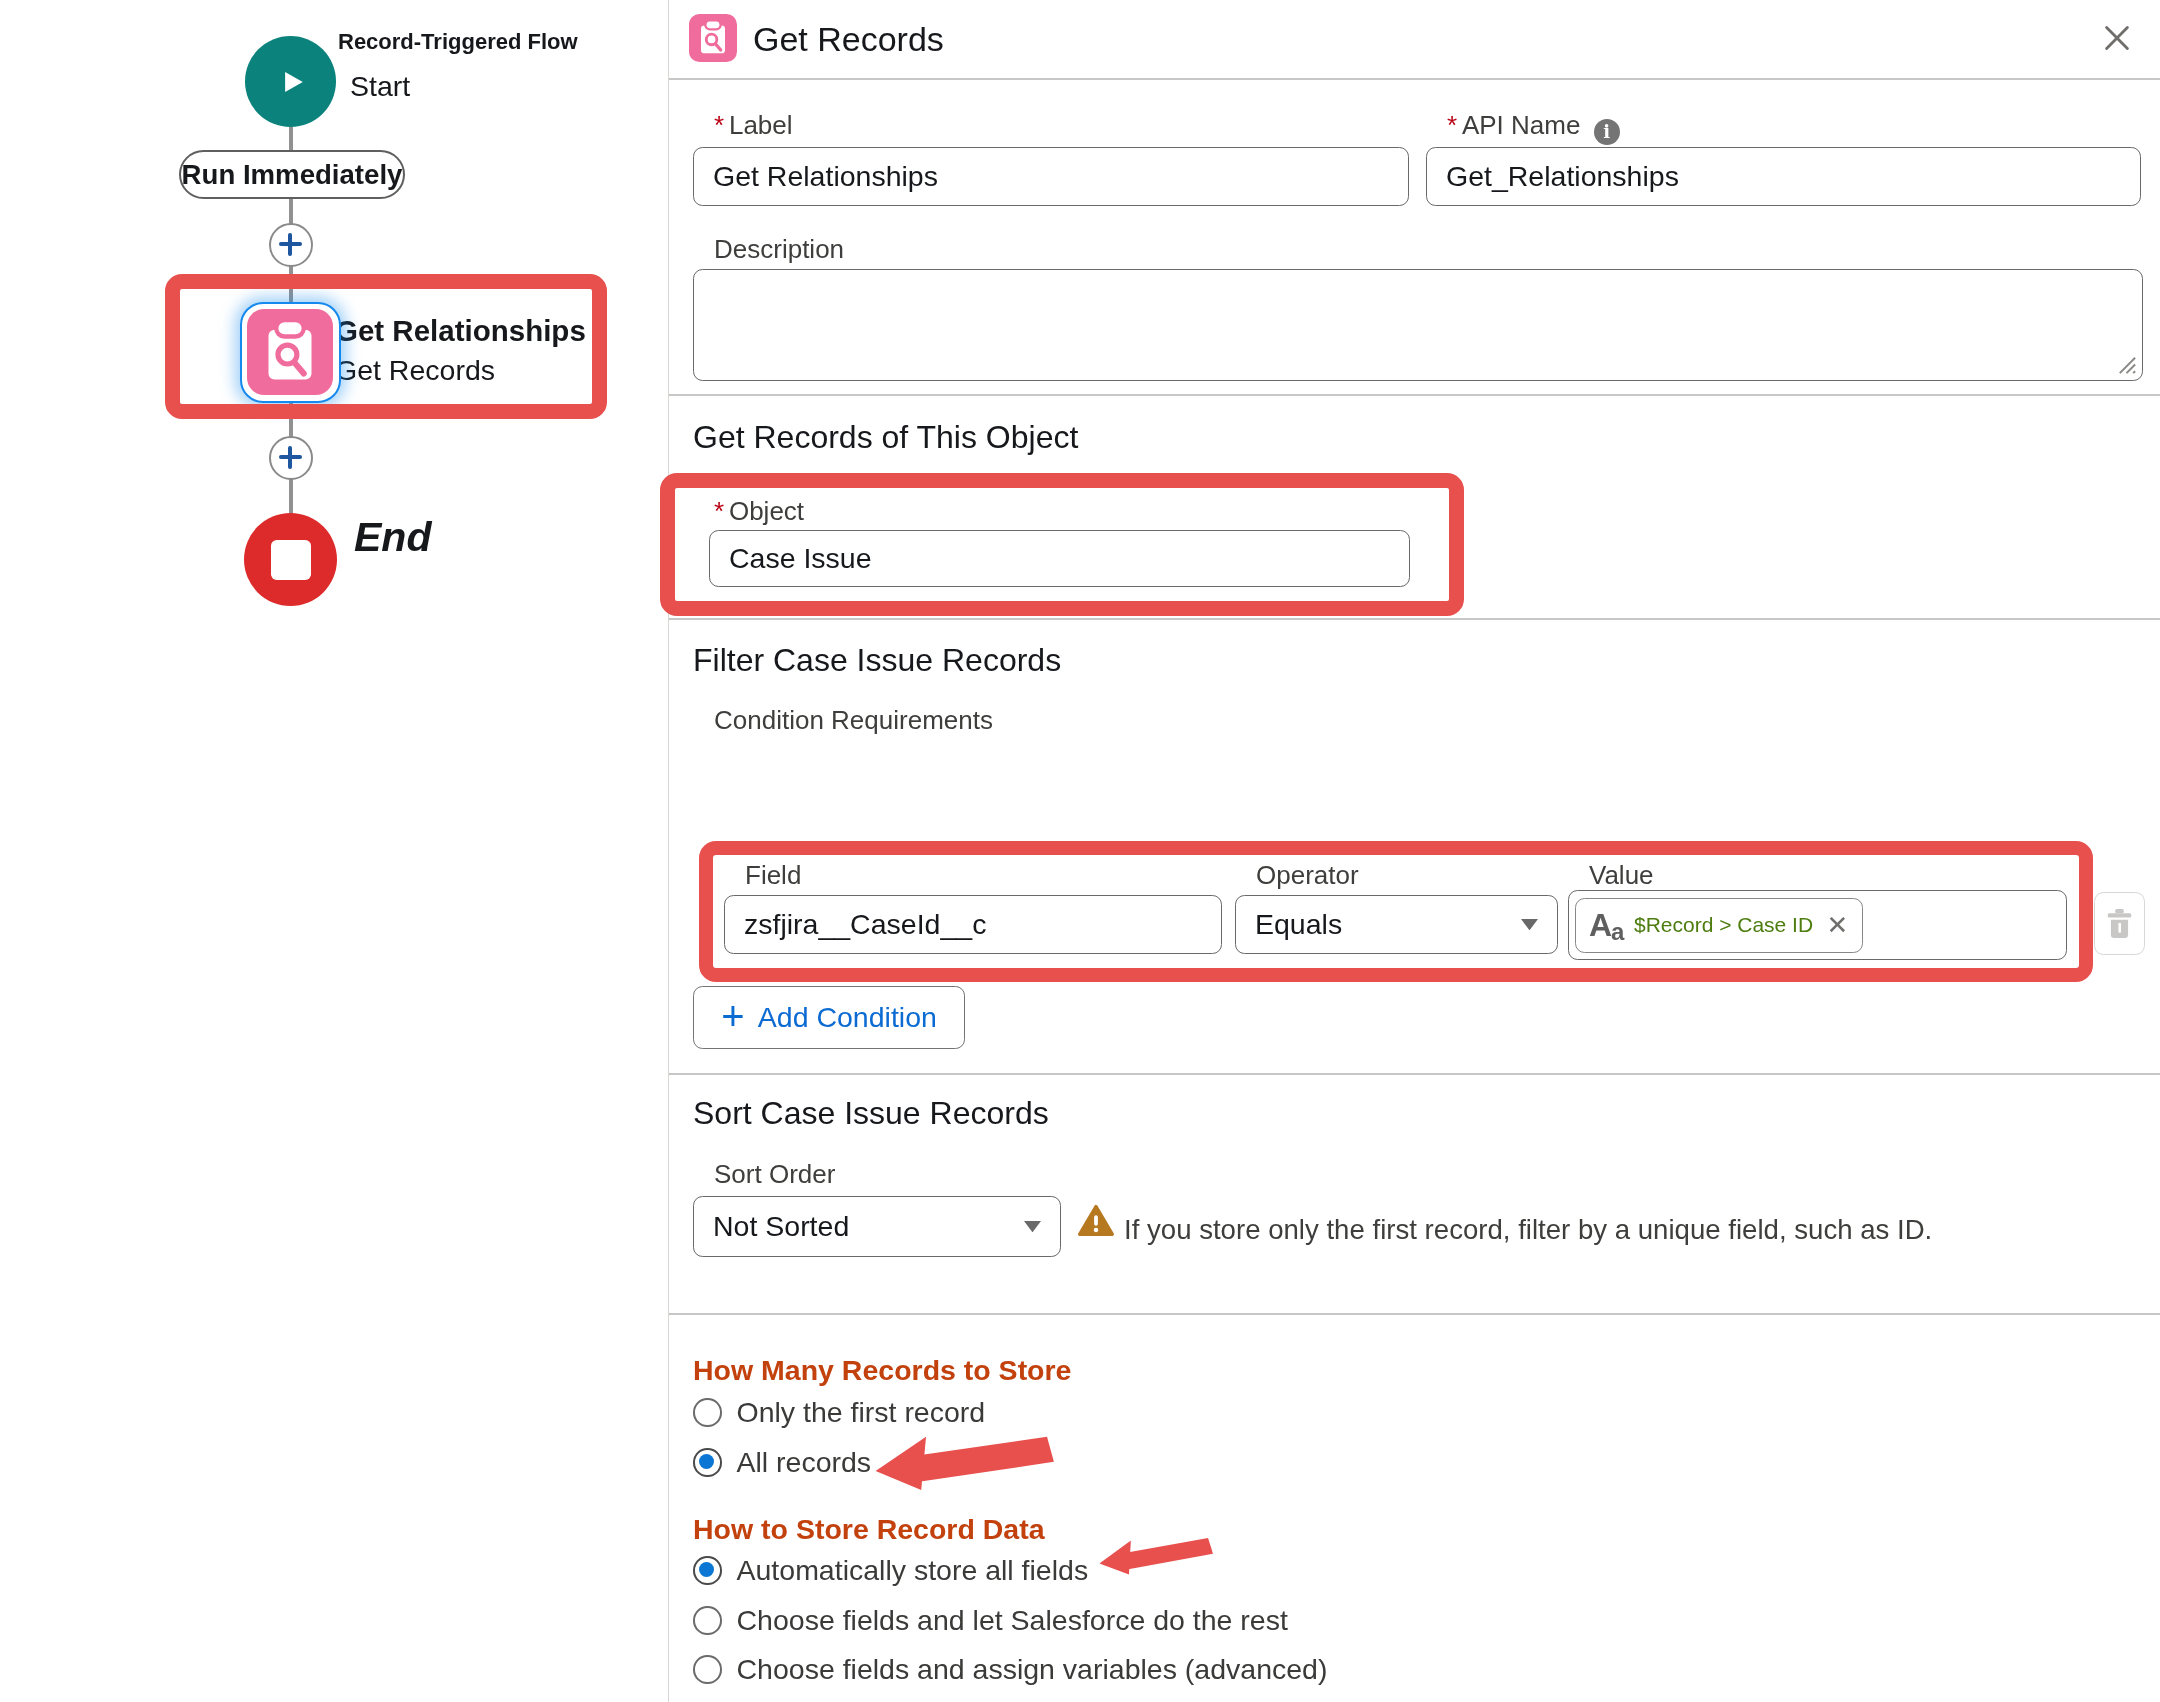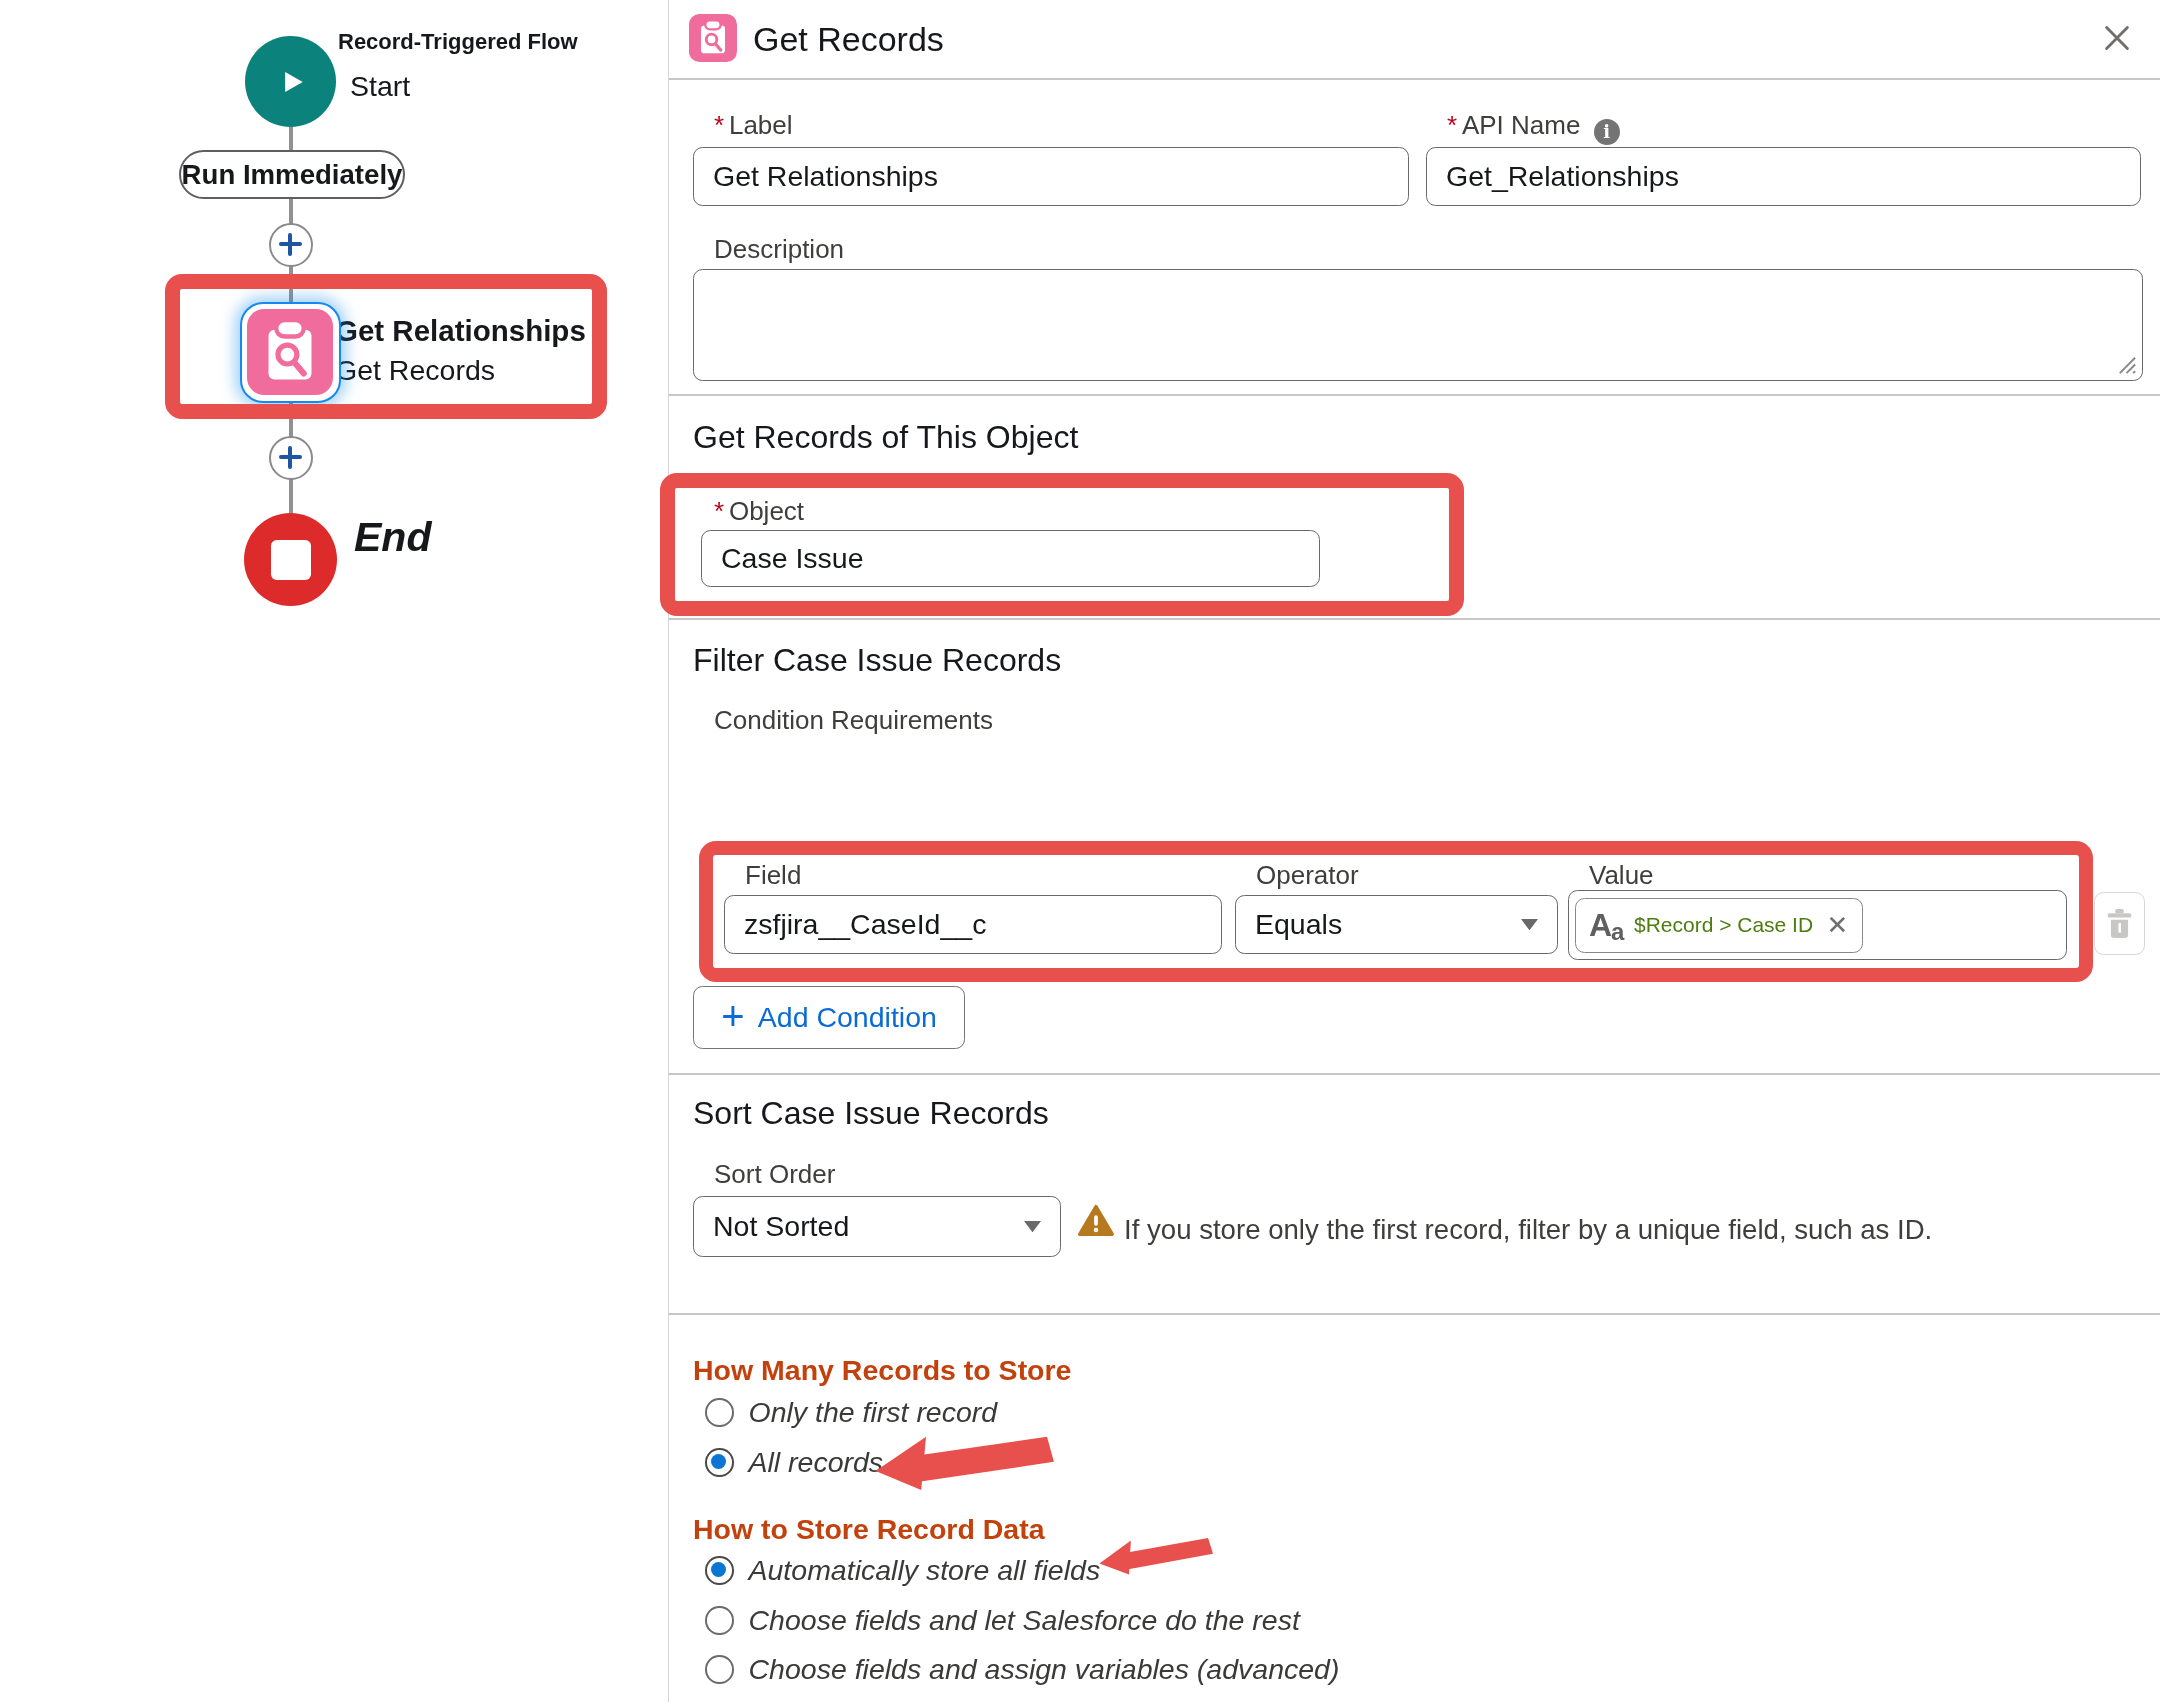--- a/index.html
+++ b/index.html
@@ -75,21 +75,21 @@
     border:1.9px solid #d9d7d5; border-radius:9.5px; display:flex; align-items:center; justify-content:center; }
   .add-btn { position:absolute; left:24px; top:986px; width:272px; height:63px; background:#fff;
     border:1.9px solid #747474; border-radius:9.5px; display:flex; align-items:center; justify-content:center;
     gap:13.3px; cursor:pointer; }
   .add-plus { color:#0B6BD3; font-size:40px; font-weight:300; line-height:0; margin-top:-3.8px; }
   .add-label { color:#0B6BD3; font-size:28.5px; }
   .warn-icon { position:absolute; left:408px; top:1204px; }
   .warn-text { position:absolute; left:455px; top:1214px; font-size:27.6px; color:#3e3e3c; }
 
   .bold-head { position:absolute; font-size:28.5px; font-weight:bold; color:#c2410c; }
-  .radio-row { position:absolute; left:36px; display:flex; align-items:center; gap:15px;font-style:italic; }
+  .radio-row { position:absolute; left:24px; display:flex; align-items:center; gap:15px; }
   .radio { position:relative; width:28.5px; height:28.5px; border-radius:50%; background:#fff;
     border:2.9px solid #6b6b6b; flex:0 0 auto; }
   .radio.sel { border-color:#4a4a4a; }
   .radio.sel::after { content:""; position:absolute; left:3.8px; top:3.8px; width:15px; height:15px;
     border-radius:50%; background:#0B76D3; }
   .radio-label { font-size:28.5px; color:#3a3a39; white-space:nowrap; }
   .ann-arrow { position:absolute; z-index:11; pointer-events:none; }
 </style>
 </head>
 <body>
@@ -181,21 +181,21 @@
       </svg>
     </div>
 
     <div class="divider" style="top:394px"></div>
 
     <div class="h-section" style="left:24px; top:419px">Get Records of This Object</div>
     <div class="ann-rect ann-object"></div>
     <div class="fl-label" style="left:24px; top:496px">
       <span class="req">*</span><span>Object</span>
     </div>
-    <div class="tbox" style="left:32px; top:530px; width:619px; height:57px">
+    <div class="tbox" style="left:40px; top:530px; width:701px; height:57px">
       <span>Case Issue</span>
     </div>
 
     <div class="divider" style="top:618px"></div>
 
     <div class="h-section" style="left:24px; top:642px">Filter Case Issue Records</div>
     <div class="fl-label" style="left:24px; top:705px"><span>Condition Requirements</span></div>
 
     <div class="ann-rect ann-condition"></div>
 

